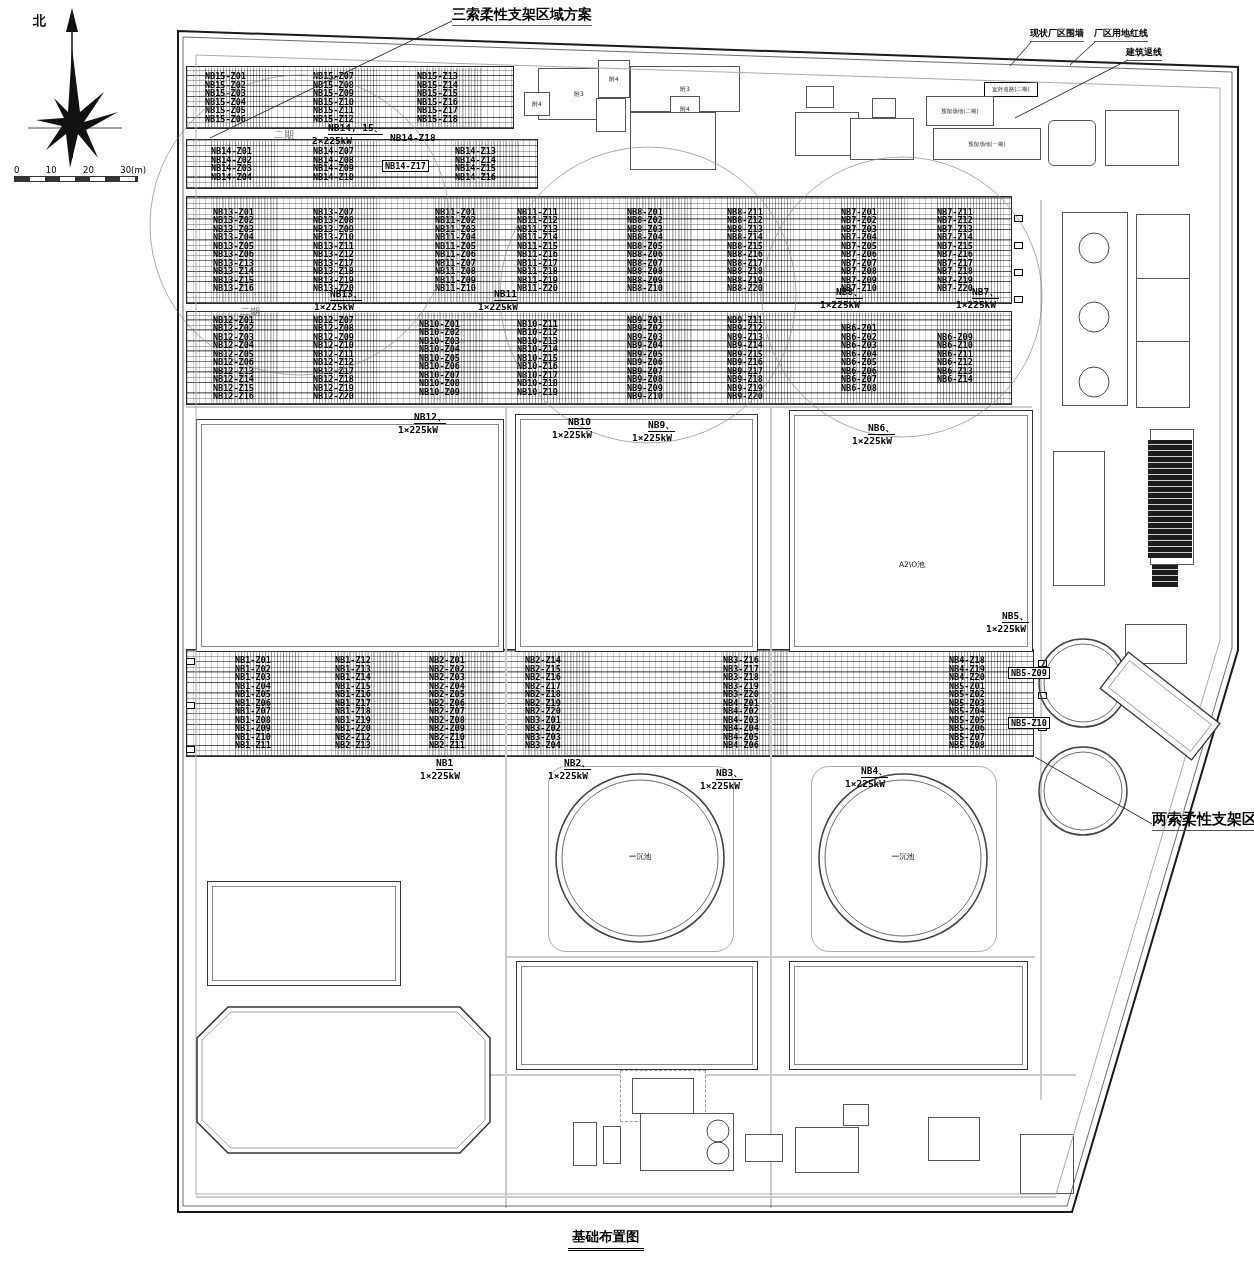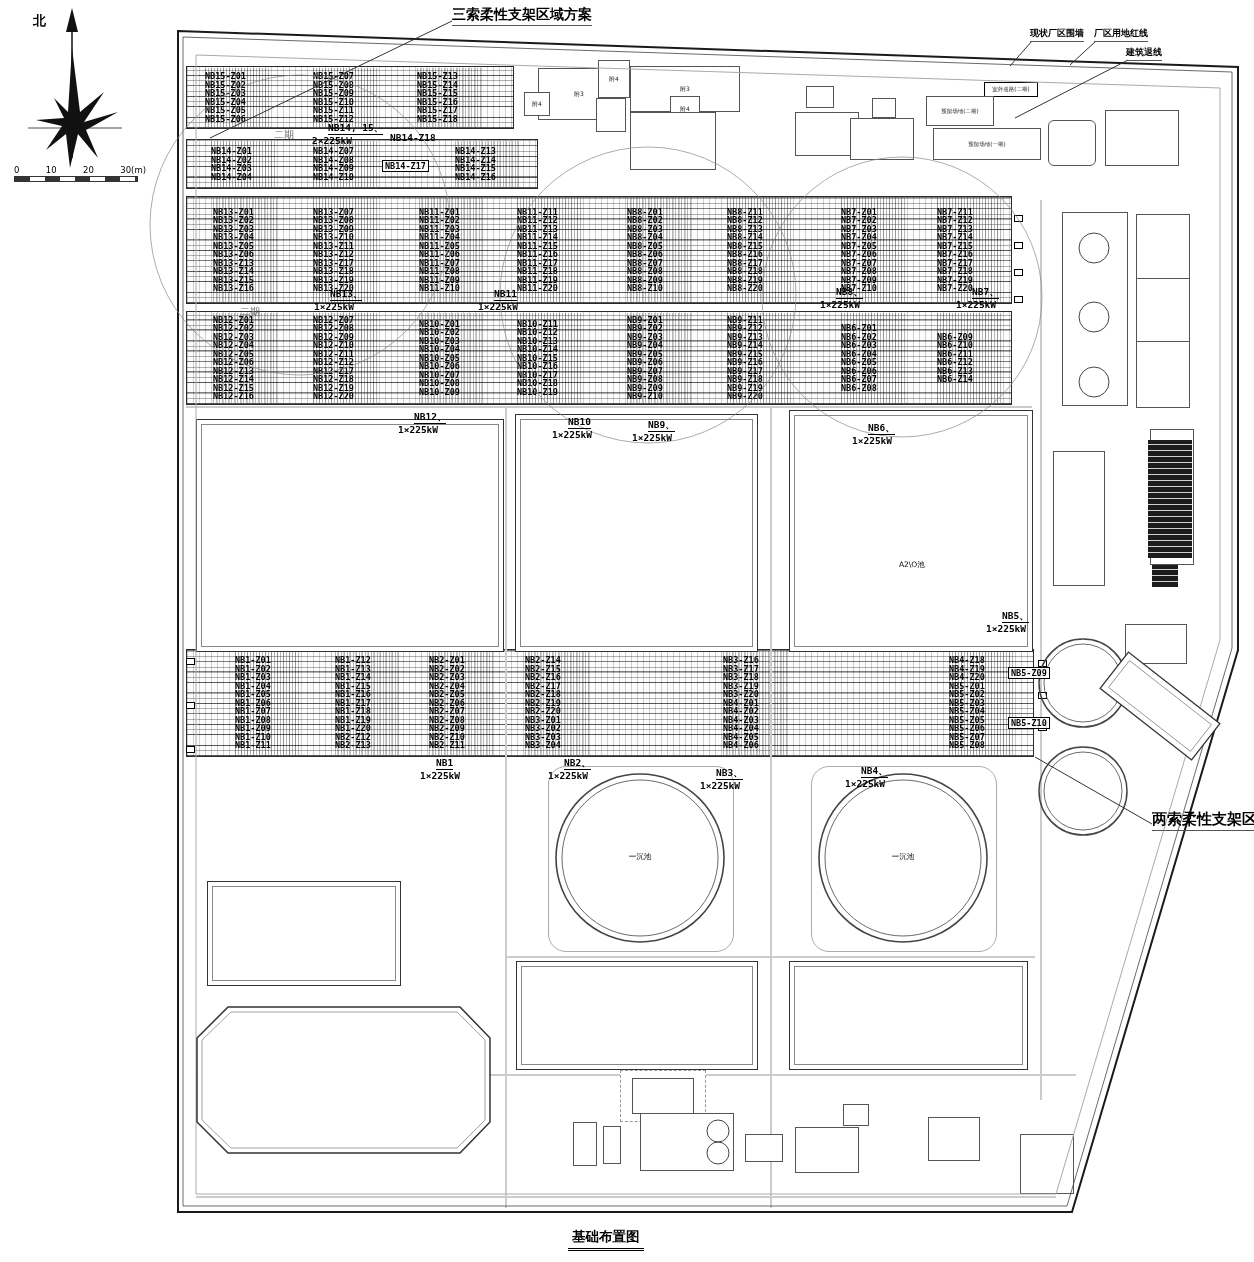--- a/index.html
+++ b/index.html
@@ -130,21 +130,21 @@
         <div class="rl">NB13-Z08</div>
         <div class="rl">NB13-Z09</div>
         <div class="rl">NB13-Z10</div>
         <div class="rl">NB13-Z11</div>
         <div class="rl">NB13-Z12</div>
         <div class="rl">NB13-Z17</div>
         <div class="rl">NB13-Z18</div>
         <div class="rl">NB13-Z19</div>
         <div class="rl">NB13-Z20</div>
       </div>
-    <div class="col" style="left:232px">
+    <div class="col" style="left:248px">
         <div class="rl">NB11-Z01</div>
         <div class="rl">NB11-Z02</div>
         <div class="rl">NB11-Z03</div>
         <div class="rl">NB11-Z04</div>
         <div class="rl">NB11-Z05</div>
         <div class="rl">NB11-Z06</div>
         <div class="rl">NB11-Z07</div>
         <div class="rl">NB11-Z08</div>
         <div class="rl">NB11-Z09</div>
         <div class="rl">NB11-Z10</div>

